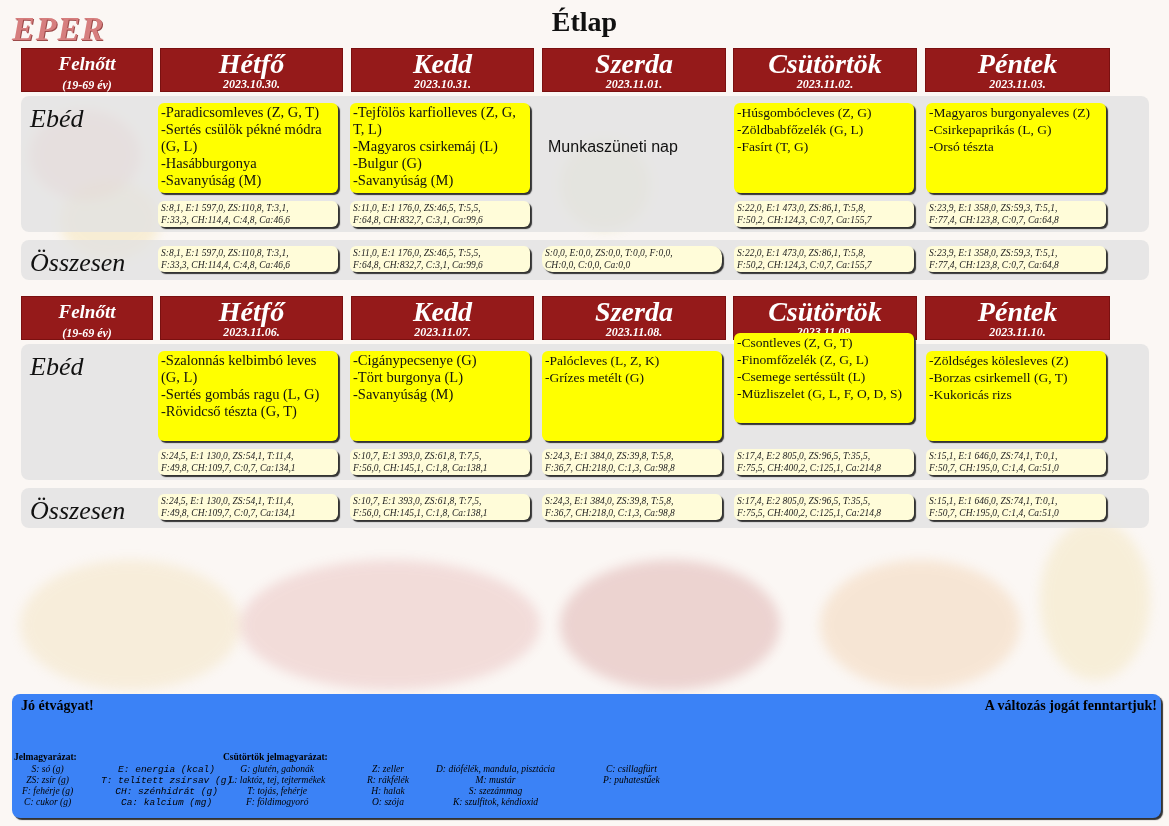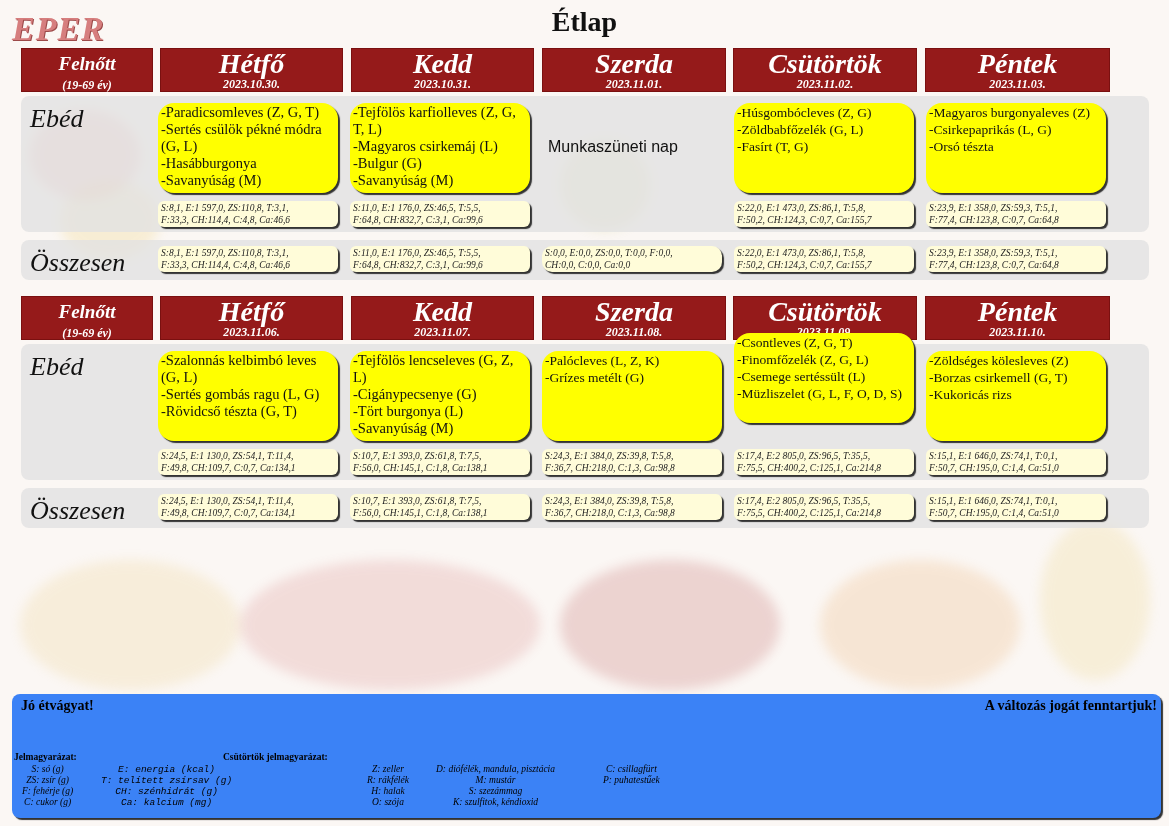--- a/index.html
+++ b/index.html
@@ -34,21 +34,21 @@
   .band {
     position: absolute; left: 21px; width: 1128px;
     background: rgba(225,225,225,0.78); border-radius: 8px;
   }
   .rowlabel {
     position: absolute; left: 30px; font-style: italic; font-size: 26px; color: #111;
   }
 
   .menu {
     position: absolute; width: 180px; background: #ffff00;
-    border-radius: 16px; box-shadow: 2px 2px 1px #333;
+    border-radius: 6px; box-shadow: 2px 2px 1px #333;
     font-size: 14.5px; line-height: 17px; color: #111; padding: 1px 3px; box-sizing: border-box;
   }
   .nut {
     position: absolute; width: 180px; height: 26px; background: #fffcd9;
     border-radius: 6px; box-shadow: 2px 2px 1px #333;
     font-style: italic; font-size: 9.5px; line-height: 12px; color: #222;
     padding: 1px 3px; box-sizing: border-box;
   }
   .holiday {
     position: absolute; font-family: "Liberation Sans", sans-serif; font-size: 16px; color: #111;
@@ -198,21 +198,20 @@
 
 <div class="band" style="top:344px;height:136px;"></div>
 <div class="rowlabel" style="top:352px;">Ebéd</div>
 
 <div class="menu" style="left:158px;top:351px;height:90px;">
   <div>-Szalonnás kelbimbó leves (G, L)</div>
   <div>-Sertés gombás ragu (L, G)</div>
   <div>-Rövidcső tészta (G, T)</div>
 </div>
 <div class="menu" style="left:350px;top:351px;height:90px;">
-  <div>-Tejfölös lencseleves (G, Z, L)</div>
   <div>-Cigánypecsenye  (G)</div>
   <div>-Tört burgonya  (L)</div>
   <div>-Savanyúság (M)</div>
 </div>
 <div class="menu" style="left:542px;top:351px;height:90px;font-size:13.5px;">
   <div>-Palócleves (L, Z, K)</div>
   <div>-Grízes metélt  (G)</div>
 </div>
 <div class="menu" style="left:734px;top:333px;height:90px;font-size:13.5px;">
   <div>-Csontleves (Z, G, T)</div>
@@ -282,20 +281,26 @@
     <div>C: cukor (g)</div>
   </div>
   <div class="legend-col" style="left:89px;top:70px;font-family:Liberation Mono, monospace;">
     <div>E: energia (kcal)</div>
     <div>T: telített zsírsav (g)</div>
     <div>CH: szénhidrát (g)</div>
     <div>Ca: kalcium (mg)</div>
   </div>
 
   <div class="legend-title" style="left:211px;top:58px;">Csütörtök jelmagyarázat:</div>
+  <div class="legend-col" style="left:217px;top:70px;">
+    <div>G: glutén, gabonák</div>
+    <div>L: laktóz, tej, tejtermékek</div>
+    <div>T: tojás, fehérje</div>
+    <div>F: földimogyoró</div>
+  </div>
   <div class="legend-col" style="left:355px;top:70px;">
     <div>Z: zeller</div>
     <div>R: rákfélék</div>
     <div>H: halak</div>
     <div>O: szója</div>
   </div>
   <div class="legend-col" style="left:424px;top:70px;">
     <div>D: diófélék, mandula, pisztácia</div>
     <div>M: mustár</div>
     <div>S: szezámmag</div>

